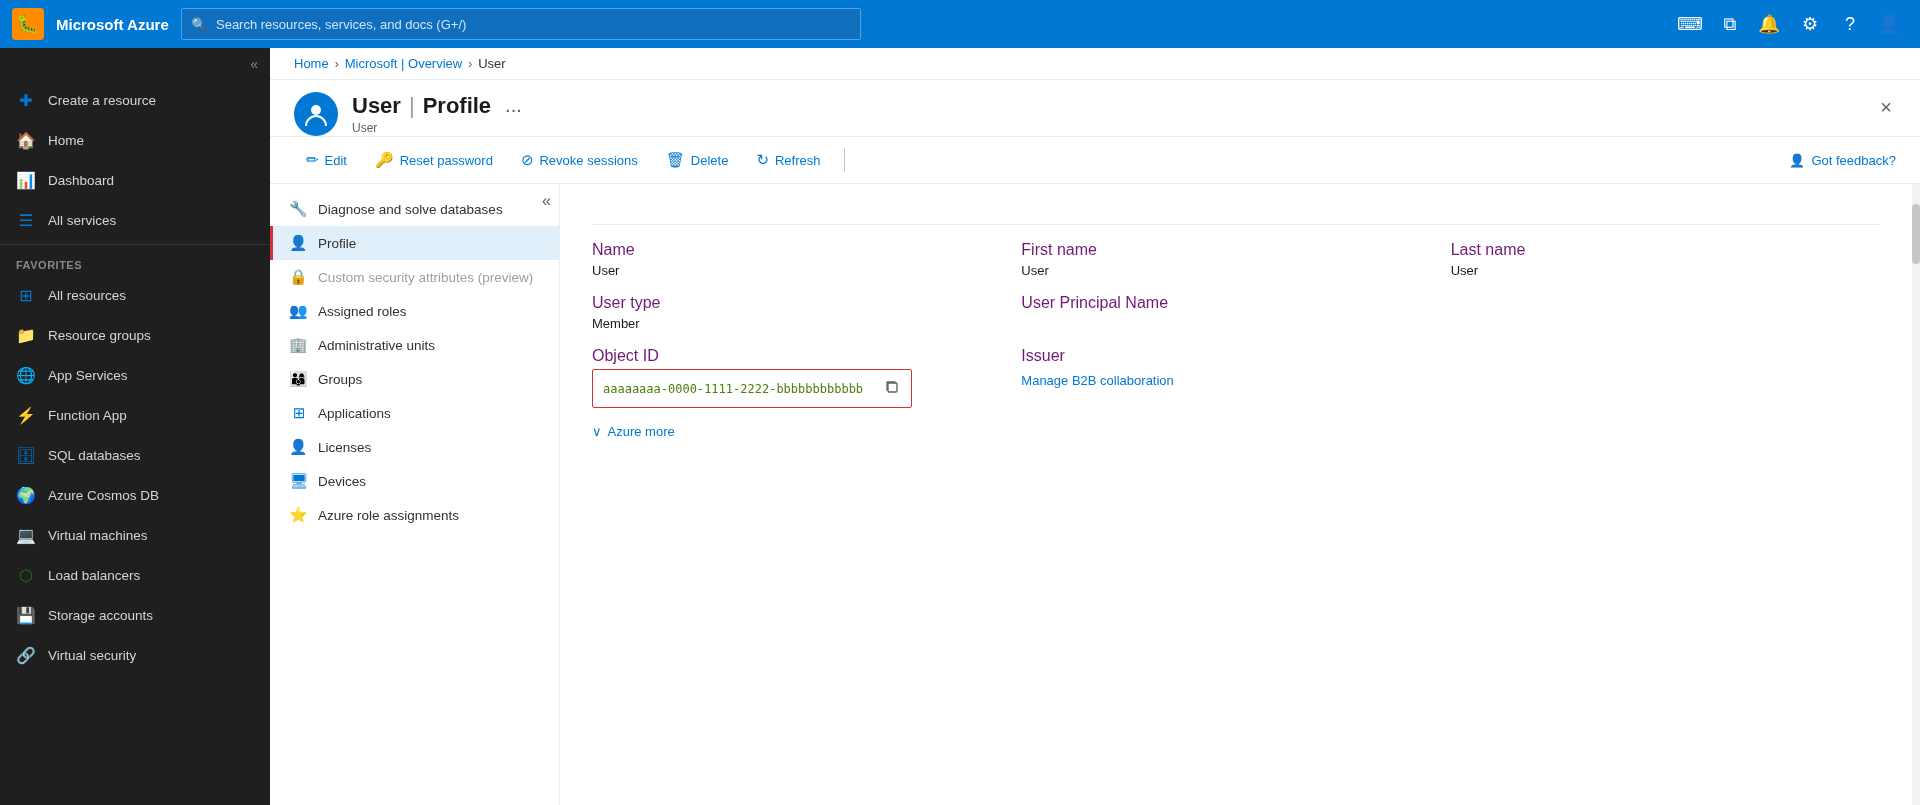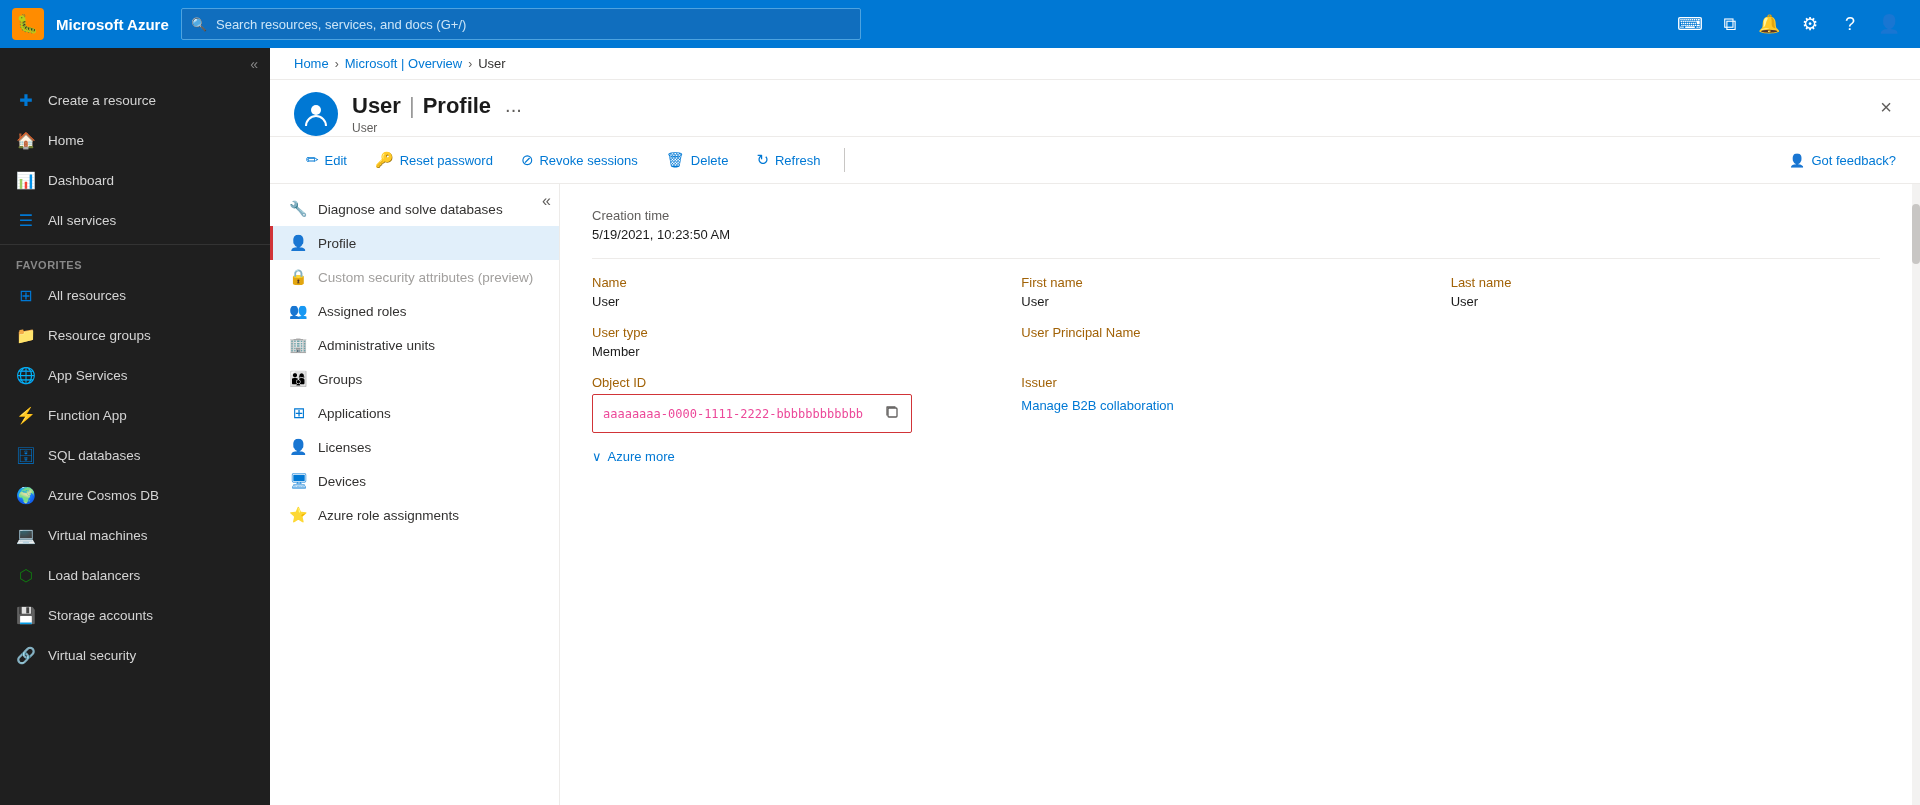--- a/index.html
+++ b/index.html
@@ -337,22 +337,22 @@
     .info-row {
       display: flex;
       gap: 0;
       margin-bottom: 16px;
     }
     .info-field {
       flex: 1;
       min-width: 0;
     }
     .info-label {
-      font-size: 13px;
-      color: #a16207;
+      font-size: 16px;
+      color: #701a75;
       margin-bottom: 4px;
     }
     .info-value {
       font-size: 13px;
       color: #1b1b1b;
       font-weight: 400;
     }
 
     .creation-time { margin-bottom: 4px; }
     .creation-time .info-label { font-size: 13px; color: #605e5c; }
@@ -364,21 +364,21 @@
       border-radius: 2px;
       padding: 8px 10px;
       display: flex;
       align-items: center;
       gap: 8px;
       background: white;
       max-width: 320px;
     }
     .object-id-value {
       font-size: 12px;
-      color: #ec4899;
+      color: #4d7c0f;
       font-family: 'Consolas', monospace;
       flex: 1;
       white-space: nowrap;
       overflow: hidden;
       text-overflow: ellipsis;
     }
     .copy-btn {
       background: none;
       border: none;
       cursor: pointer;
@@ -617,24 +617,20 @@
           <span class="sub-nav-icon icon-blue">🖥</span>
           <span>Devices</span>
         </div>
         <div class="sub-nav-item">
           <span class="sub-nav-icon icon-yellow">⭐</span>
           <span>Azure role assignments</span>
         </div>
       </div>
 
       <div class="main-panel">
-        <div class="info-section creation-time">
-          <div class="info-label">Creation time</div>
-          <div class="info-value">5/19/2021, 10:23:50 AM</div>
-        </div>
 
         <hr class="section-divider">
 
 
         <div class="info-row">
           <div class="info-field">
             <div class="info-label">Name</div>
             <div class="info-value">User</div>
           </div>
           <div class="info-field">

